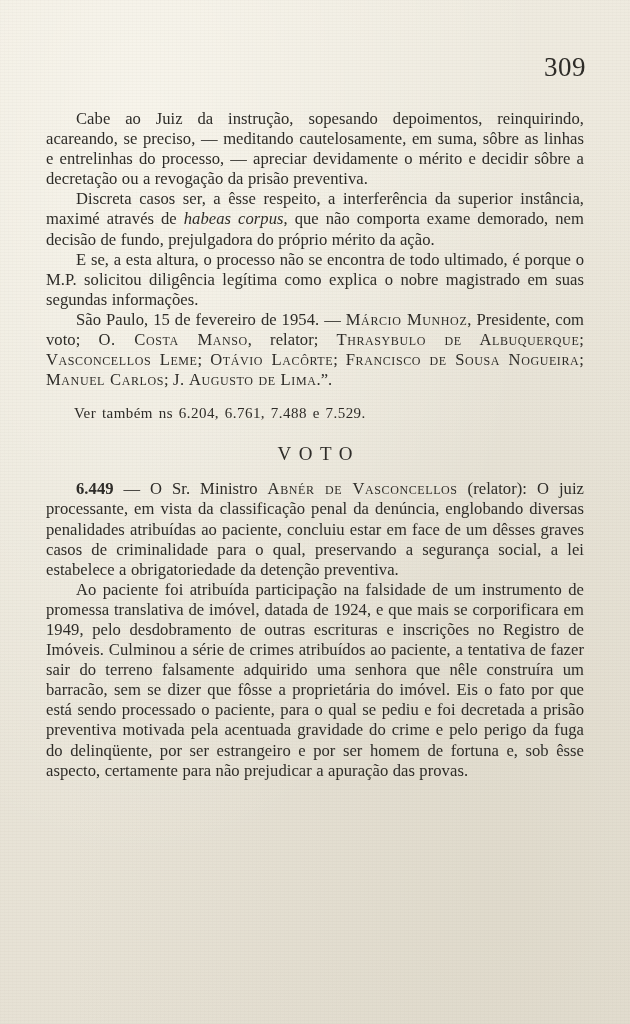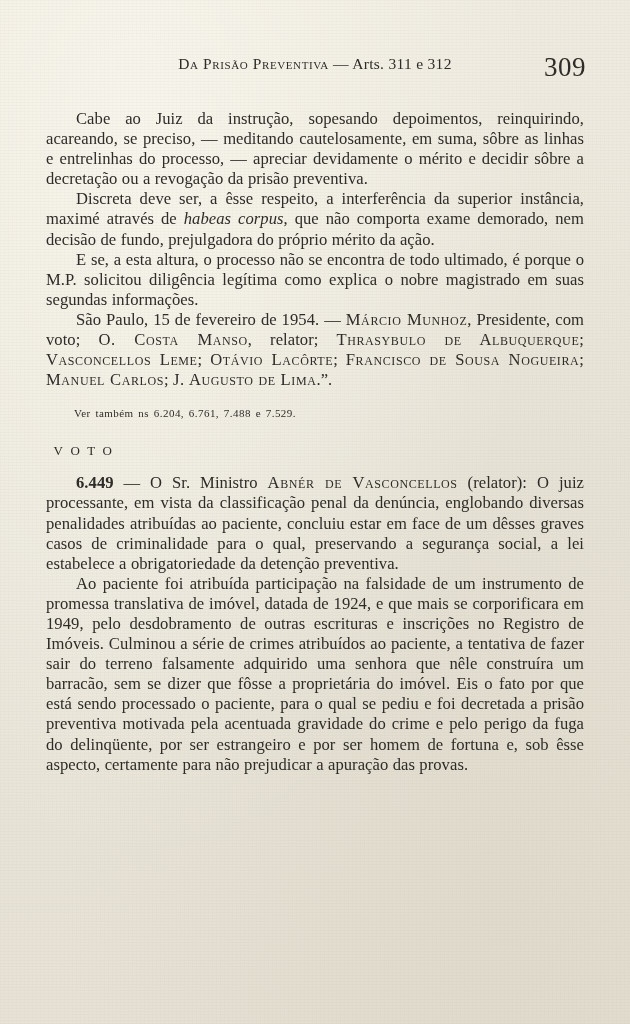--- a/index.html
+++ b/index.html
@@ -91,21 +91,21 @@
     font-style: italic;
   }
   b, .bold {
     font-weight: bold;
   }
 
   
   .crossref {
     margin: 15px 0 0 0;
     padding-left: 28px;
-    font-size: 11px;
+    font-size: 15px;
     line-height: 16px;
     letter-spacing: 0.45px;
     word-spacing: 1.6px;
   }
 
   
   .artigo {
     margin: 18px 0 0 0;
     font-size: 21px;
     line-height: 25px;
@@ -114,51 +114,50 @@
   .artigo .word {
     font-style: italic;
   }
   .artigo .num {
     font-style: normal;
   }
 
   
   .voto {
     margin: 22px 0 0 0;
-    text-align: left;
-    font-size: 13px;
+    text-align: center;
+    font-size: 19px;
     letter-spacing: 7.5px;
     text-indent: 7.5px;
   }
 
   .after-voto {
     margin-top: 14px;
   }
   .para + .para {
     margin-top: 0;
   }
 </style>
 </head>
 <body>
 
 <div class="page">
   <div class="grain"></div>
 
   <div class="content">
 
     <div class="runhead">
-      <div class="runhead-title"><span class="sc">Da Prisão Preventiva</span><span> — Arts. 311 e 312</span></div>
       <div class="runhead-folio">309</div>
     </div>
 
     <div class="body-block">
 
       <p class="para last-line-left">Cabe ao Juiz da instrução, sopesando depoimentos, reinquirindo, acareando, se preciso, — meditando cautelosamente, em suma, sôbre as linhas e entrelinhas do processo, — apreciar devidamente o mérito e decidir sôbre a decretação ou a revogação da prisão preventiva.</p>
 
-      <p class="para last-line-left"><span>Discreta deve ser, a êsse respeito, a interferência da superior instância, maximé através de </span><i>habeas corpus</i><span>, que não comporta exame demorado, nem decisão de fundo, prejulgadora do próprio mérito da ação.</span></p>
+      <p class="para last-line-left"><span>Discreta casos ser, a êsse respeito, a interferência da superior instância, maximé através de </span><i>habeas corpus</i><span>, que não comporta exame demorado, nem decisão de fundo, prejulgadora do próprio mérito da ação.</span></p>
 
 
       <p class="para last-line-left">E se, a esta altura, o processo não se encontra de todo ultimado, é porque o M.P. solicitou diligência legítima como explica o nobre magistrado em suas segundas informações.</p>
 
 
       <p class="para last-line-left"><span>São Paulo, 15 de fevereiro de 1954. — </span><span class="sc">Márcio Munhoz</span><span>, Presidente, com voto; </span><span class="sc">O. Costa Manso</span><span>, relator; </span><span class="sc">Thrasybulo de Albuquerque</span><span>; </span><span class="sc">Vasconcellos Leme</span><span>; </span><span class="sc">Otávio Lacôrte</span><span>; </span><span class="sc">Francisco de Sousa Nogueira</span><span>; </span><span class="sc">Manuel Carlos</span><span>; </span><span class="sc">J. Augusto de Lima</span><span>.”.</span></p>
 
     </div>
 
     <p class="crossref">Ver também ns  6.204, 6.761, 7.488 e 7.529.</p>

